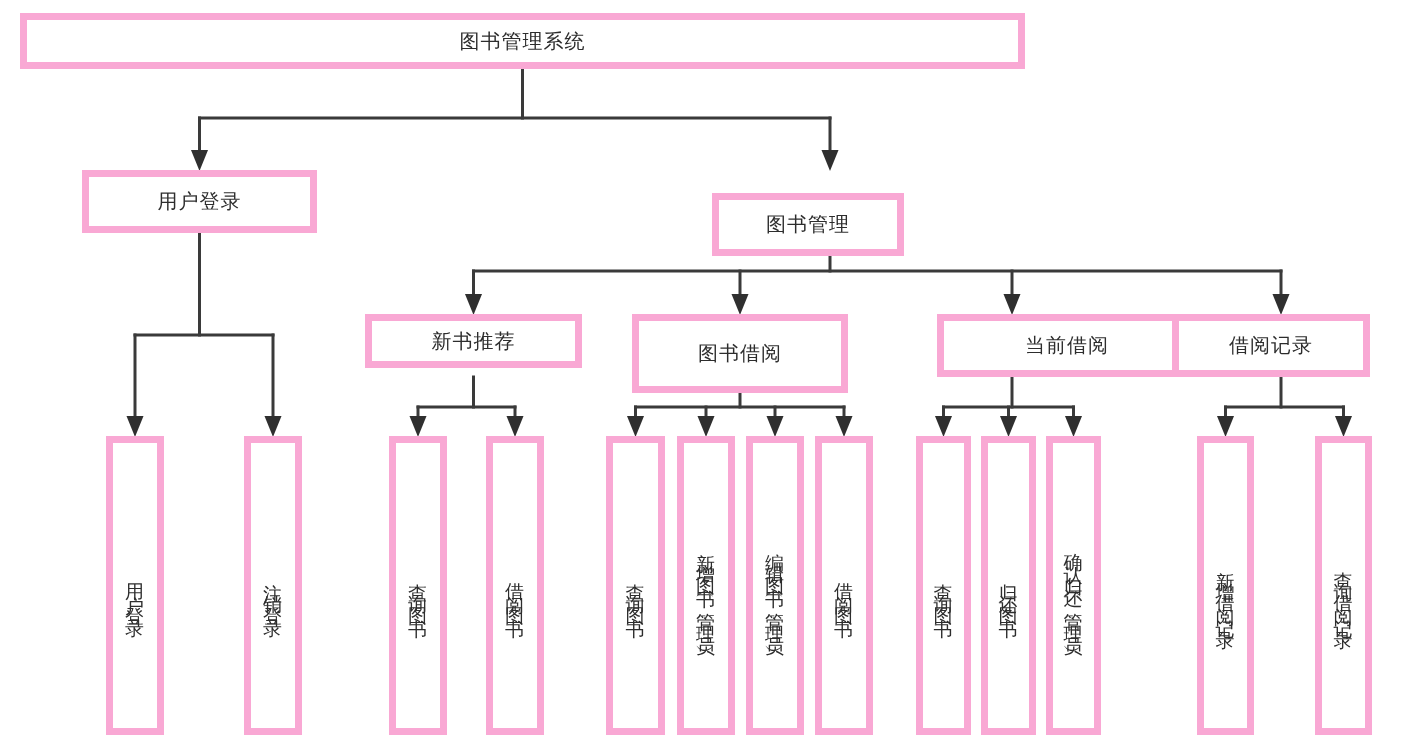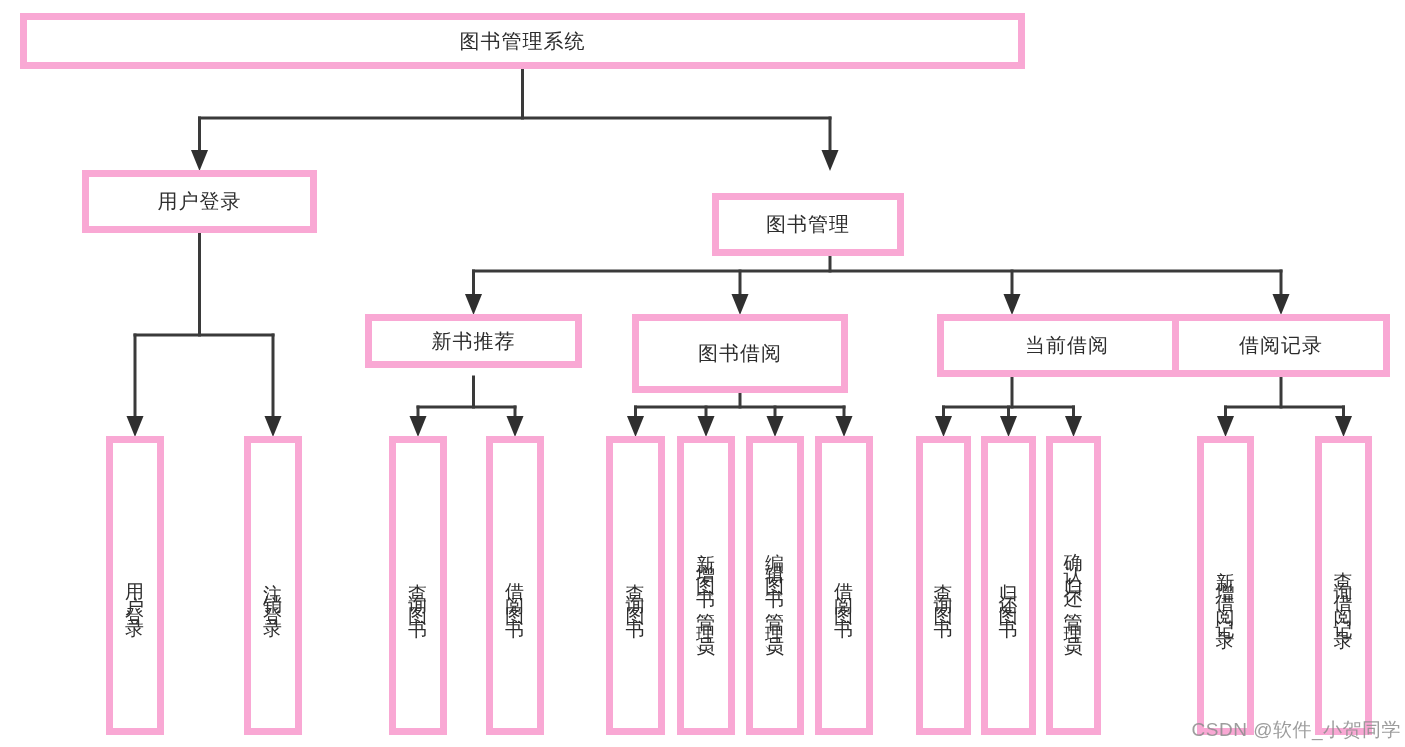--- a/index.html
+++ b/index.html
@@ -123,21 +123,21 @@
       </div>
       <div class="node h" style="left: 365px; top: 314px; width: 217px; height: 54px;">
         <span>新书推荐</span>
       </div>
       <div class="node h" style="left: 632px; top: 314px; width: 216px; height: 79px;">
         <span>图书借阅</span>
       </div>
       <div class="node h" style="left: 937px; top: 314px; width: 260px; height: 63px;">
         <span>当前借阅</span>
       </div>
-      <div class="node h" style="left: 1172px; top: 314px; width: 218px; height: 63px;">
+      <div class="node h" style="left: 1172px; top: 314px; width: 198px; height: 63px;">
         <span>借阅记录</span>
       </div>
       <div class="node v" style="left: 106px; top: 436px; width: 58px; height: 299px;">
         <span>用户登录</span>
       </div>
       <div class="node v" style="left: 244px; top: 436px; width: 58px; height: 299px;">
         <span>注销登录</span>
       </div>
       <div class="node v" style="left: 389px; top: 436px; width: 58px; height: 299px;">
         <span>查询图书</span>
@@ -166,14 +166,13 @@
       <div class="node v" style="left: 1046px; top: 436px; width: 55px; height: 299px;">
         <span>确认归还（管理员）</span>
       </div>
       <div class="node v" style="left: 1197px; top: 436px; width: 57px; height: 299px;">
         <span>新增借阅记录</span>
       </div>
       <div class="node v" style="left: 1315px; top: 436px; width: 57px; height: 299px;">
         <span>查询借阅记录</span>
       </div>
     </div>
-  <div class="watermark">CSDN @软件_小贺同学</div>
 </div>
 
 </body></html>

